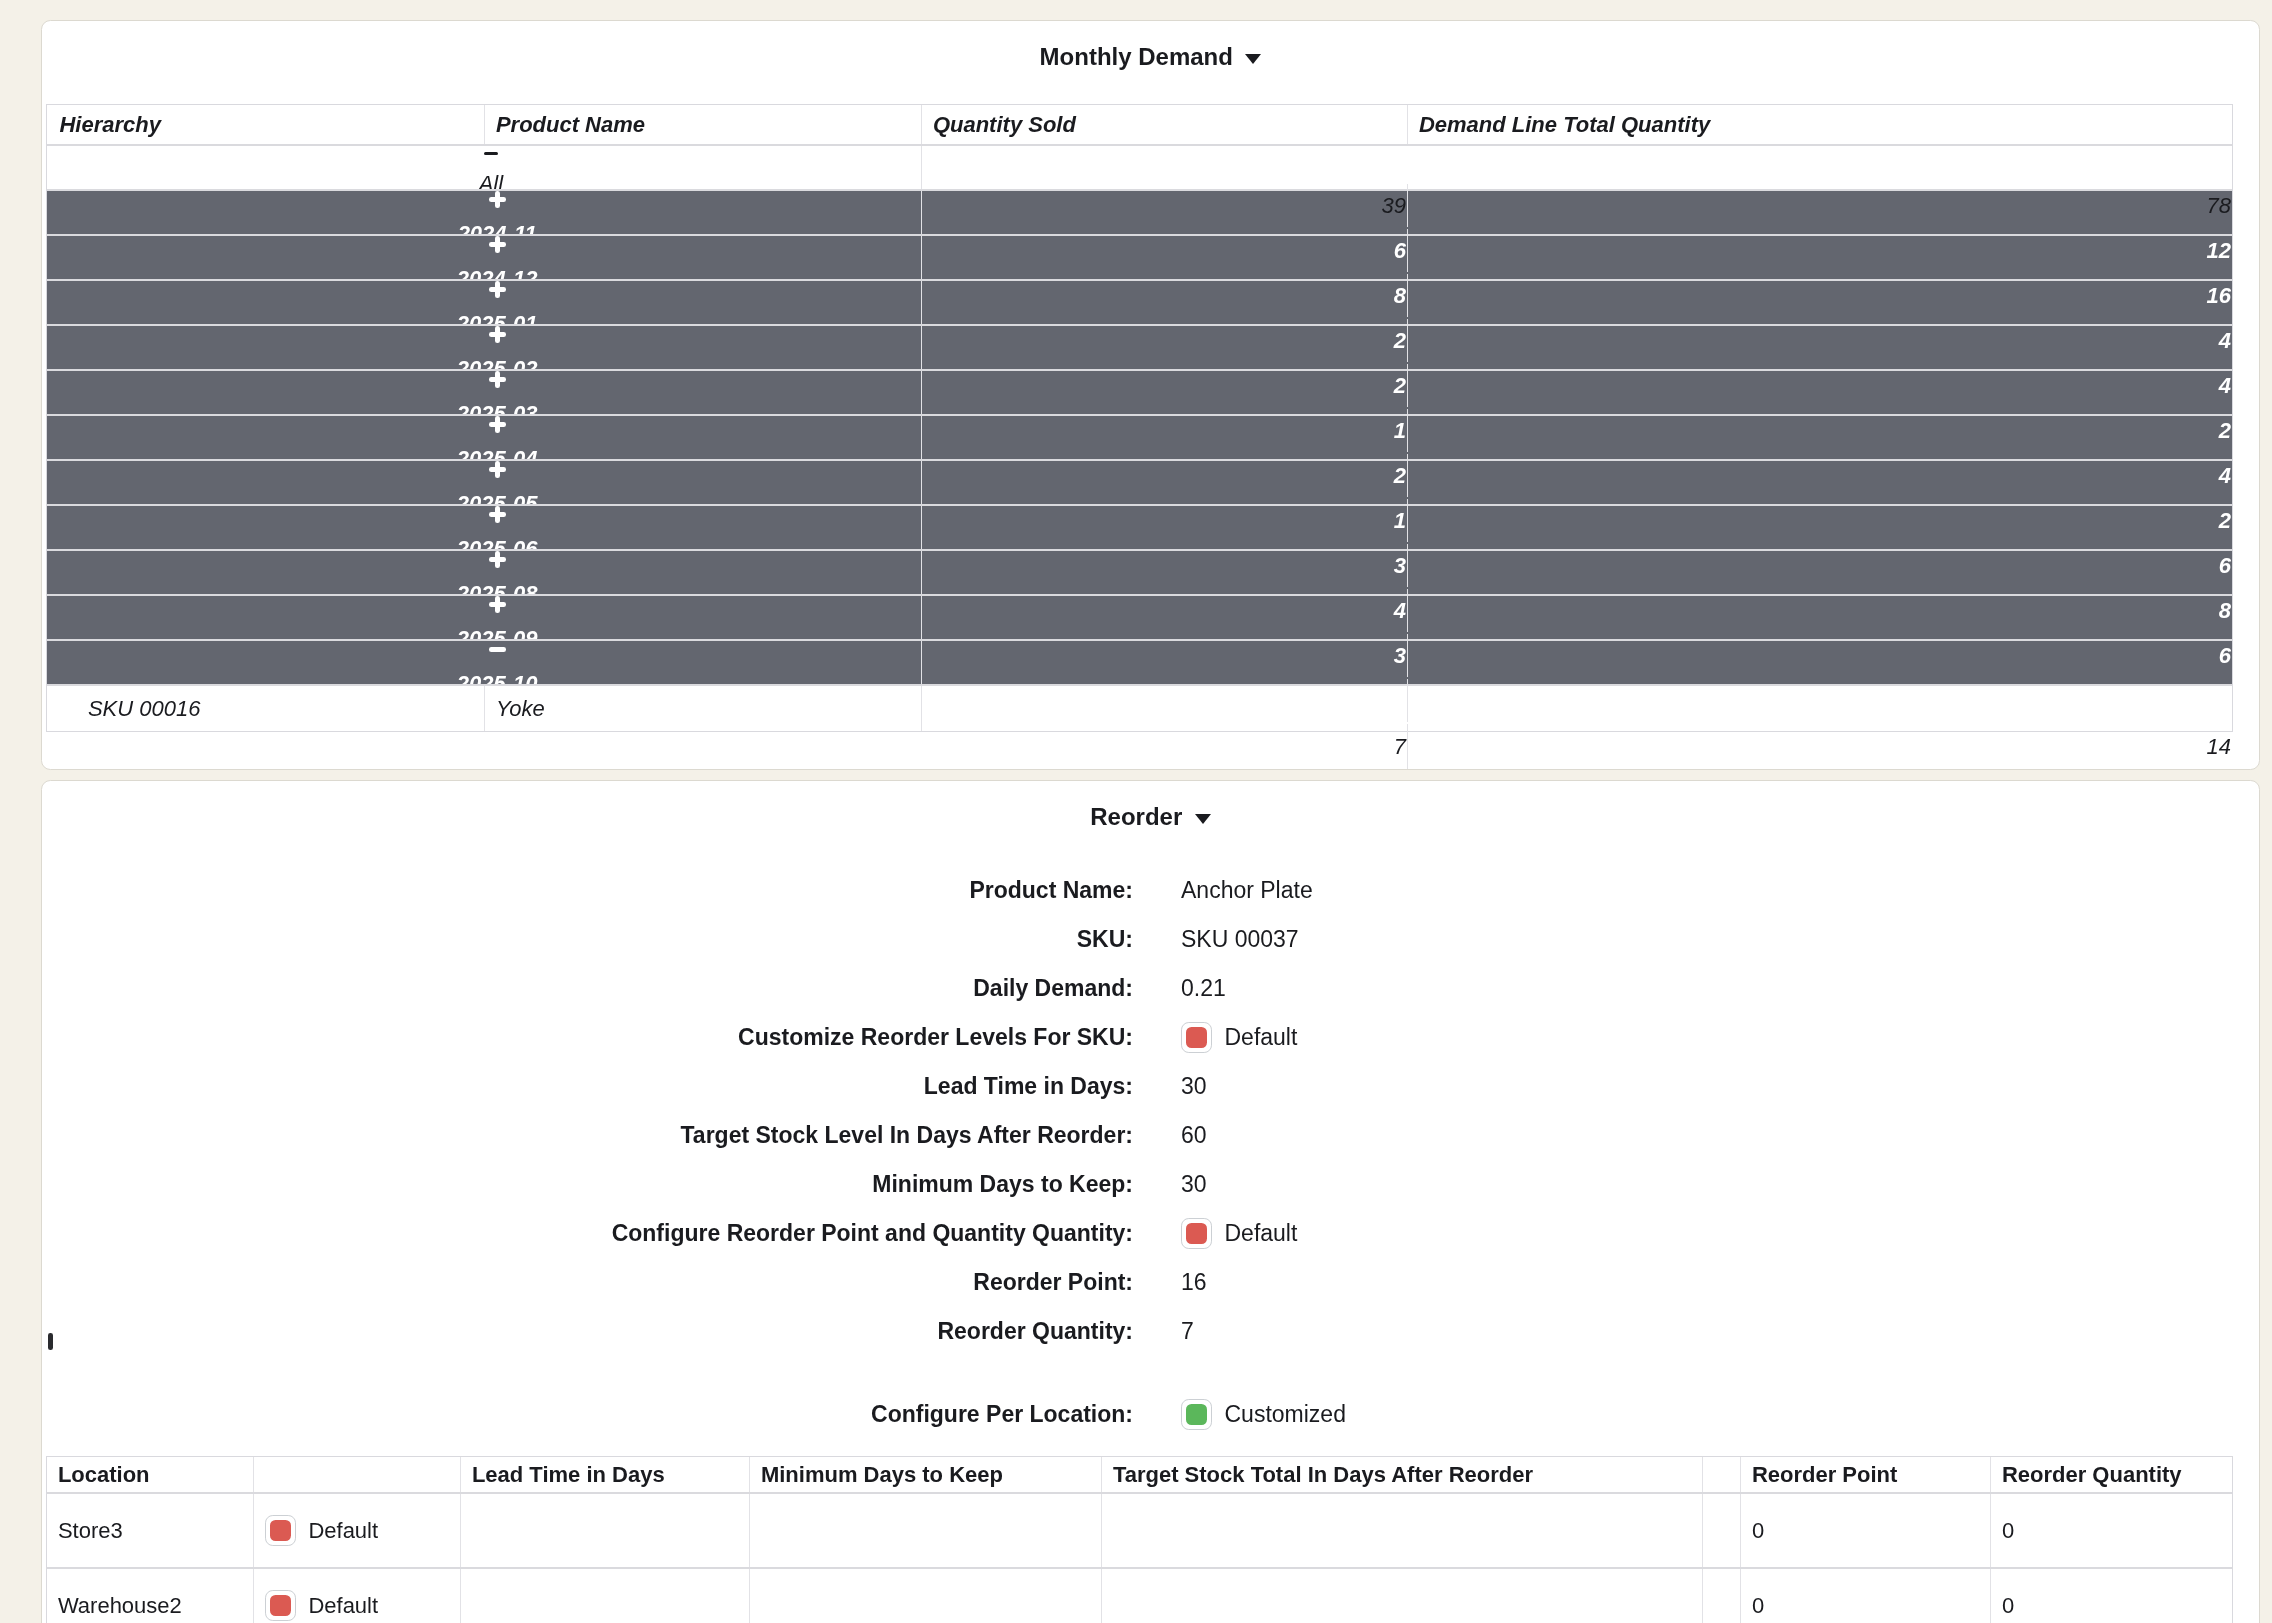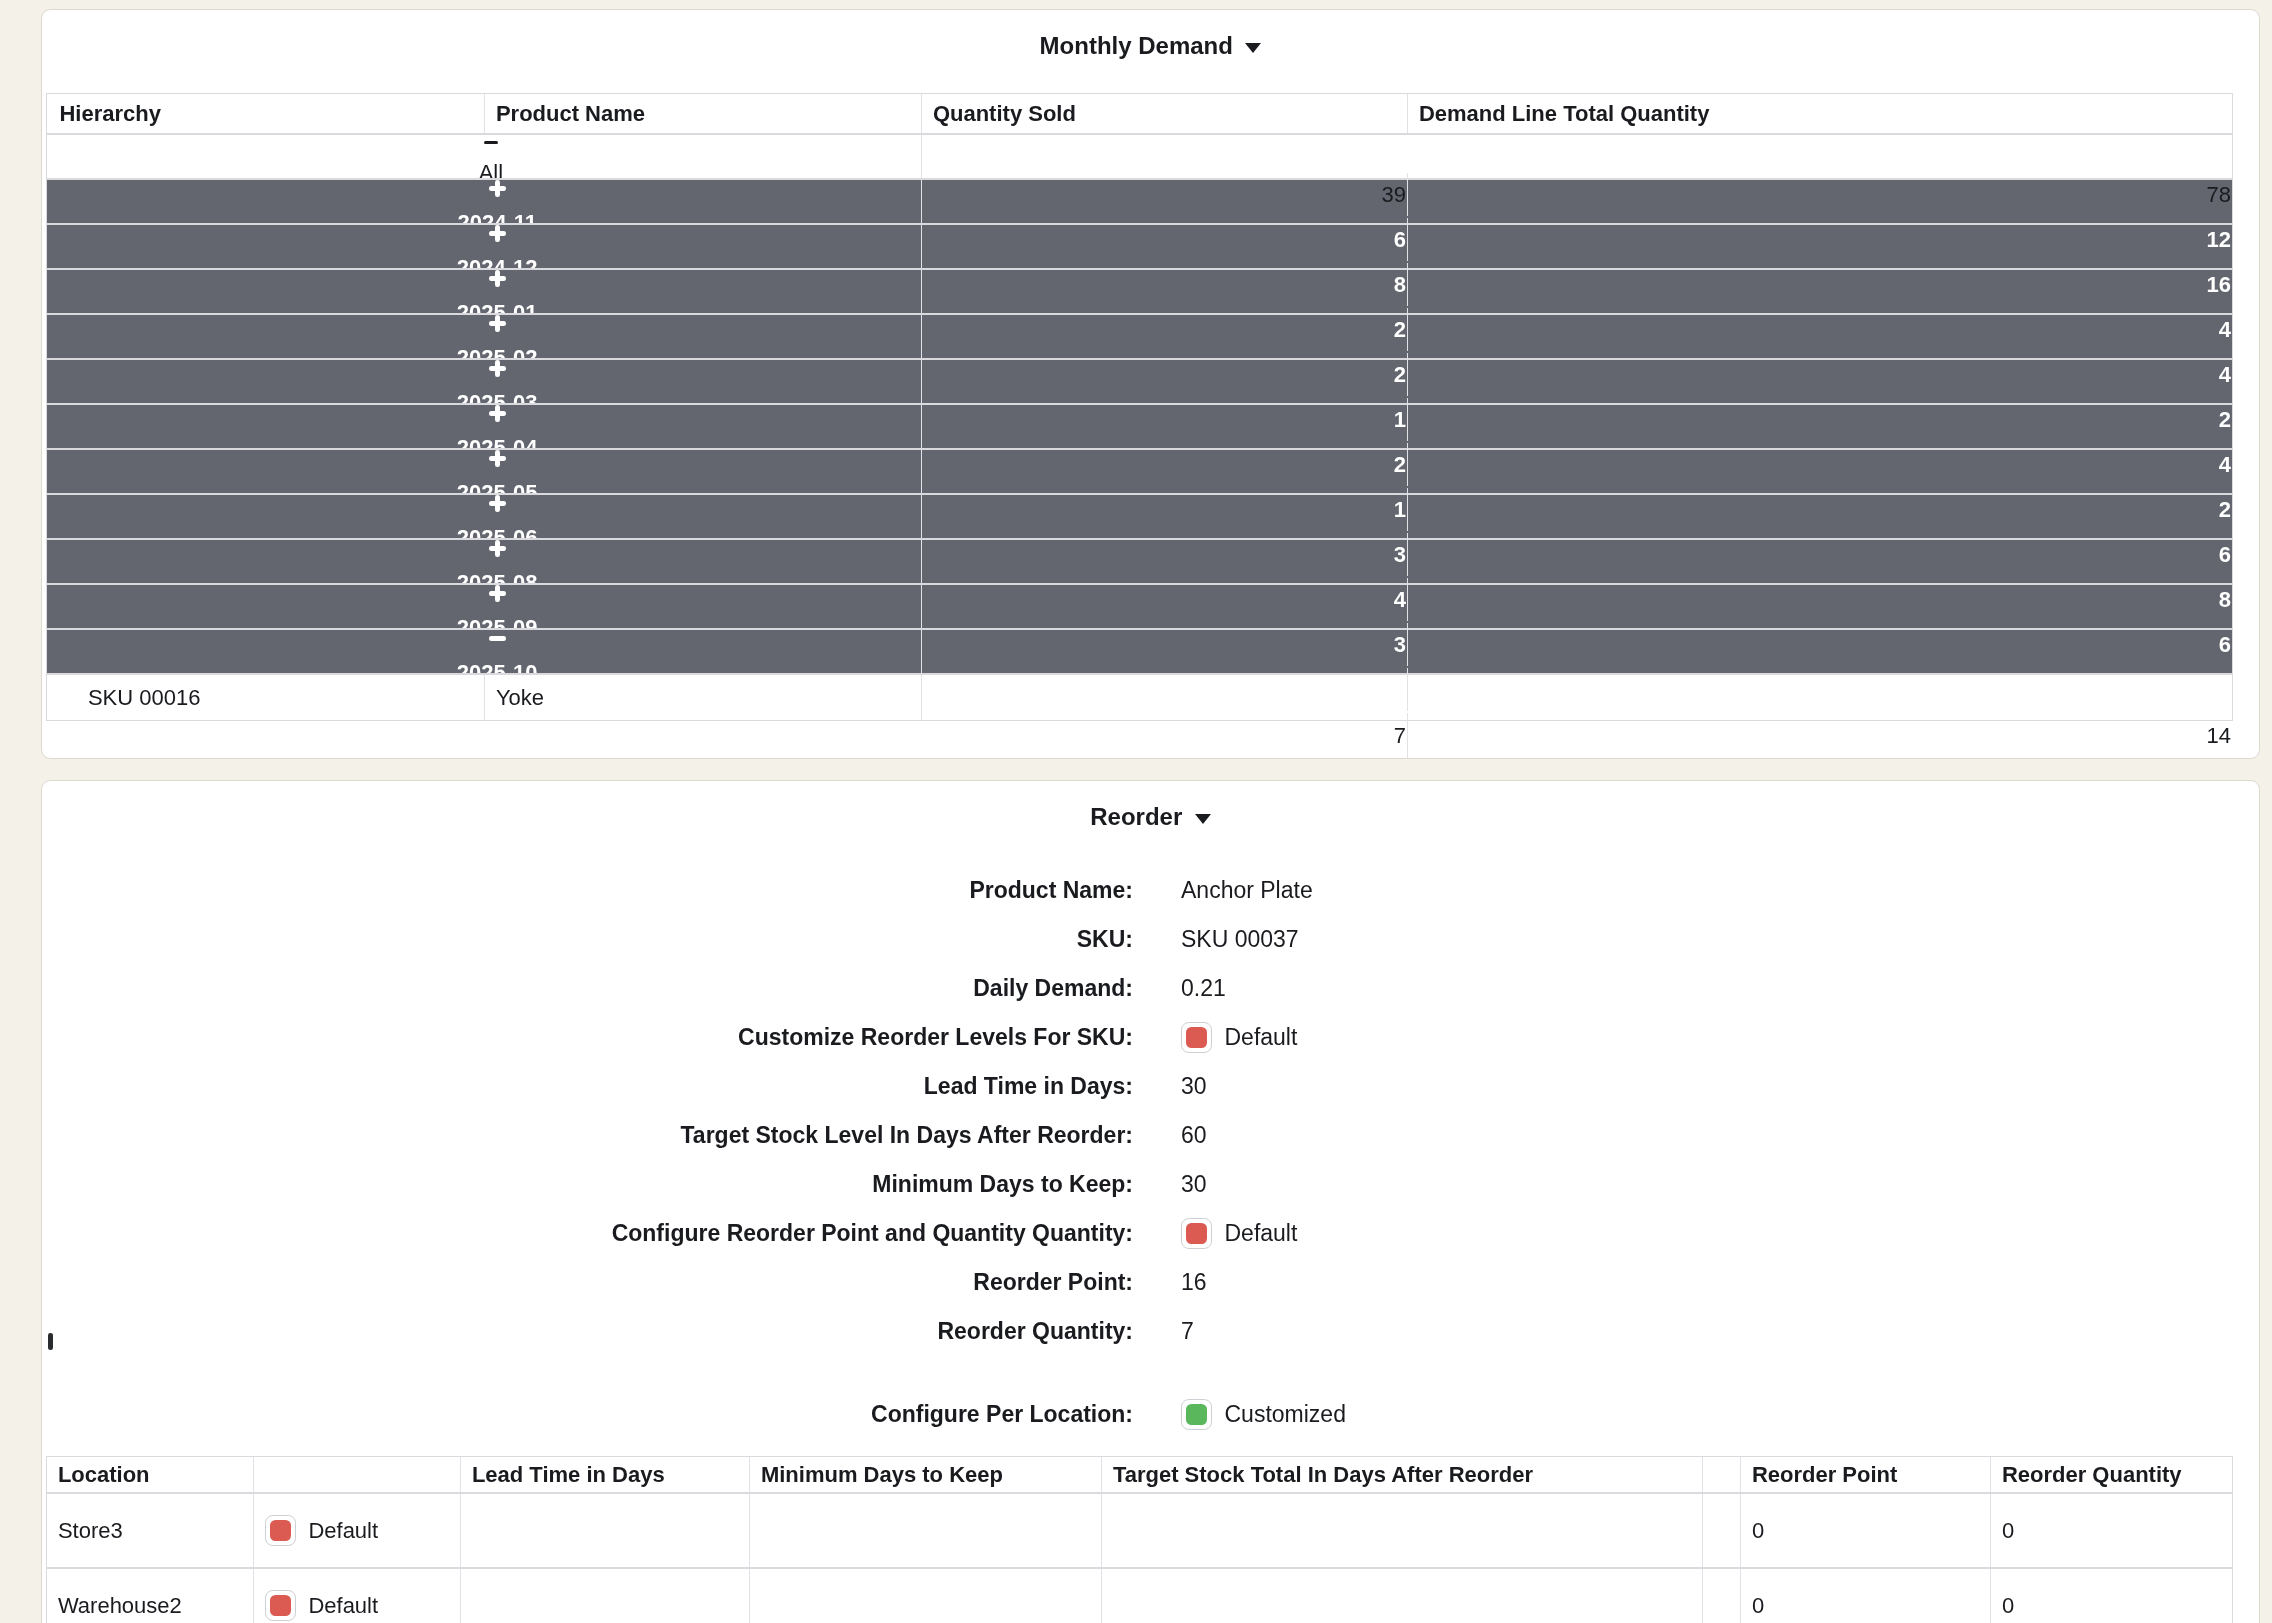--- a/index.html
+++ b/index.html
@@ -6,37 +6,38 @@
   html,body { margin:0; padding:0; }
   body {
     width:2273px; height:1624px; overflow:hidden; position:relative;
     background:#f4f1e8; color:#1a1b1f;
     font-family:"Liberation Sans", sans-serif; font-size:22px;
   }
   .panel {
     position:absolute; left:41px; width:2219px; background:#fff;
     border:1.6px solid #dcd9d0; border-radius:9.4px;
   }
-  #panel-demand { top:9px; height:750px; }
+  #panel-demand { top:20px; height:750px; }
   #panel-reorder { top:780px; height:1024px; }
 
   .panel-title {
     display:flex; justify-content:center; align-items:center; gap:12.5px;
     margin-top:22px; font-weight:bold; font-size:24px; cursor:pointer;
   }
   .caret {
     width:0; height:0; border-left:8.6px solid transparent;
     border-right:8.6px solid transparent; border-top:10.2px solid #1a1b1f;
     margin-top:3.9px;
   }
 
   
   .dtable {
     margin:33px 0 0 3.9px; width:2187px;
     border:1.6px solid #d9d9de;
+    font-style:italic;
   }
   .trow { display:flex; height:45px; border-bottom:2.3px solid #dadade; background:#fff; }
   .trow:last-child { border-bottom:none; }
   .trow.head { height:41px; font-weight:bold; }
   .trow.dark { background:#63666F; color:#fff; font-weight:bold; }
   .cell { display:flex; align-items:center; height:100%; overflow:hidden; white-space:nowrap; }
   .bdr { border-right:1.6px solid #e2e2e6; }
   .c1 { width:438px; padding-left:12.5px; }
   .c2 { width:437px; padding-left:11px; }
   .c3 { width:486px; padding-left:11px; }

